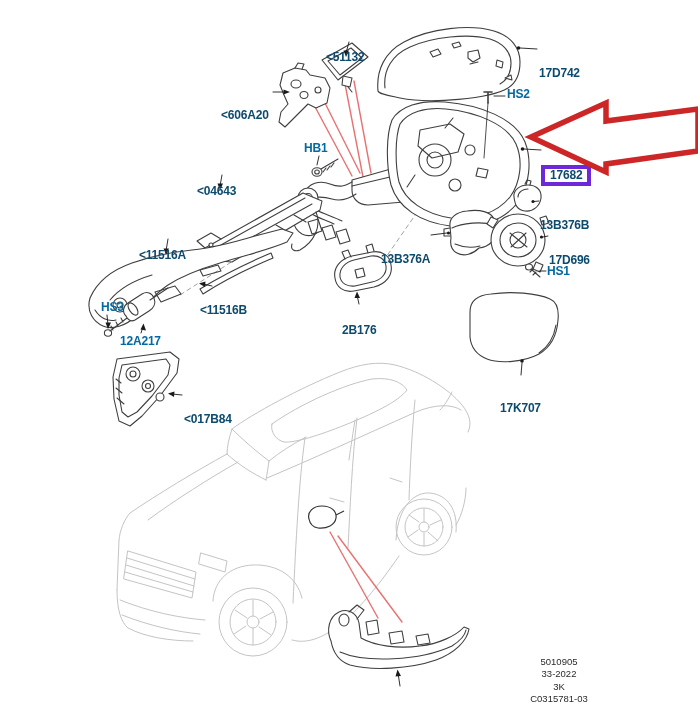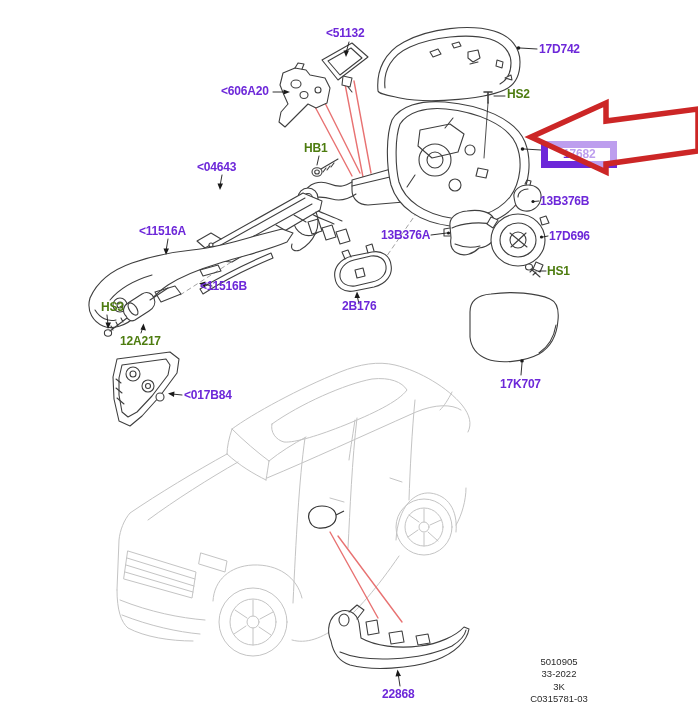--- a/index.html
+++ b/index.html
@@ -2,23 +2,23 @@
 <html><head>
 <meta charset="utf-8">
 <style>
   html,body{margin:0;padding:0;background:#fff;}
   body{width:698px;height:705px;position:relative;overflow:hidden;
        font-family:"Liberation Sans",sans-serif;}
   .stage{position:absolute;left:0;top:0;width:698px;height:705px;}
   #drawing{z-index:1;}
   .lbl{position:absolute;z-index:2;font-weight:bold;font-size:12px;line-height:12px;
        white-space:nowrap;letter-spacing:-0.2px;cursor:default;}
-  .lbl.blue{color:#6d28d9;}
-  .lbl.green{color:#4d7c0f;}
-  .lbl.boxed{border:7px solid #6d28d9;background:#fff;padding:1px 15px;line-height:11px;}
+  .lbl.blue{color:#0c4a6e;margin-top:24px;}
+  .lbl.green{color:#0369a1;}
+  .lbl.boxed{border:4px solid #6d28d9;background:#fff;padding:1px 5px;line-height:11px;}
   #arrow-layer{z-index:3;pointer-events:none;}
   .footer{position:absolute;z-index:2;left:503px;top:648px;width:112px;
           color:#2a2a2a;font-size:9.5px;line-height:12.4px;text-align:center;margin-top:8px;}
 </style>
 </head>
 <body>
 
 <svg id="drawing" class="stage" width="698" height="705" viewBox="0 0 698 705">
 
   <g stroke="#c4c4c4" fill="none" stroke-width="1" stroke-linecap="round" stroke-linejoin="round">

